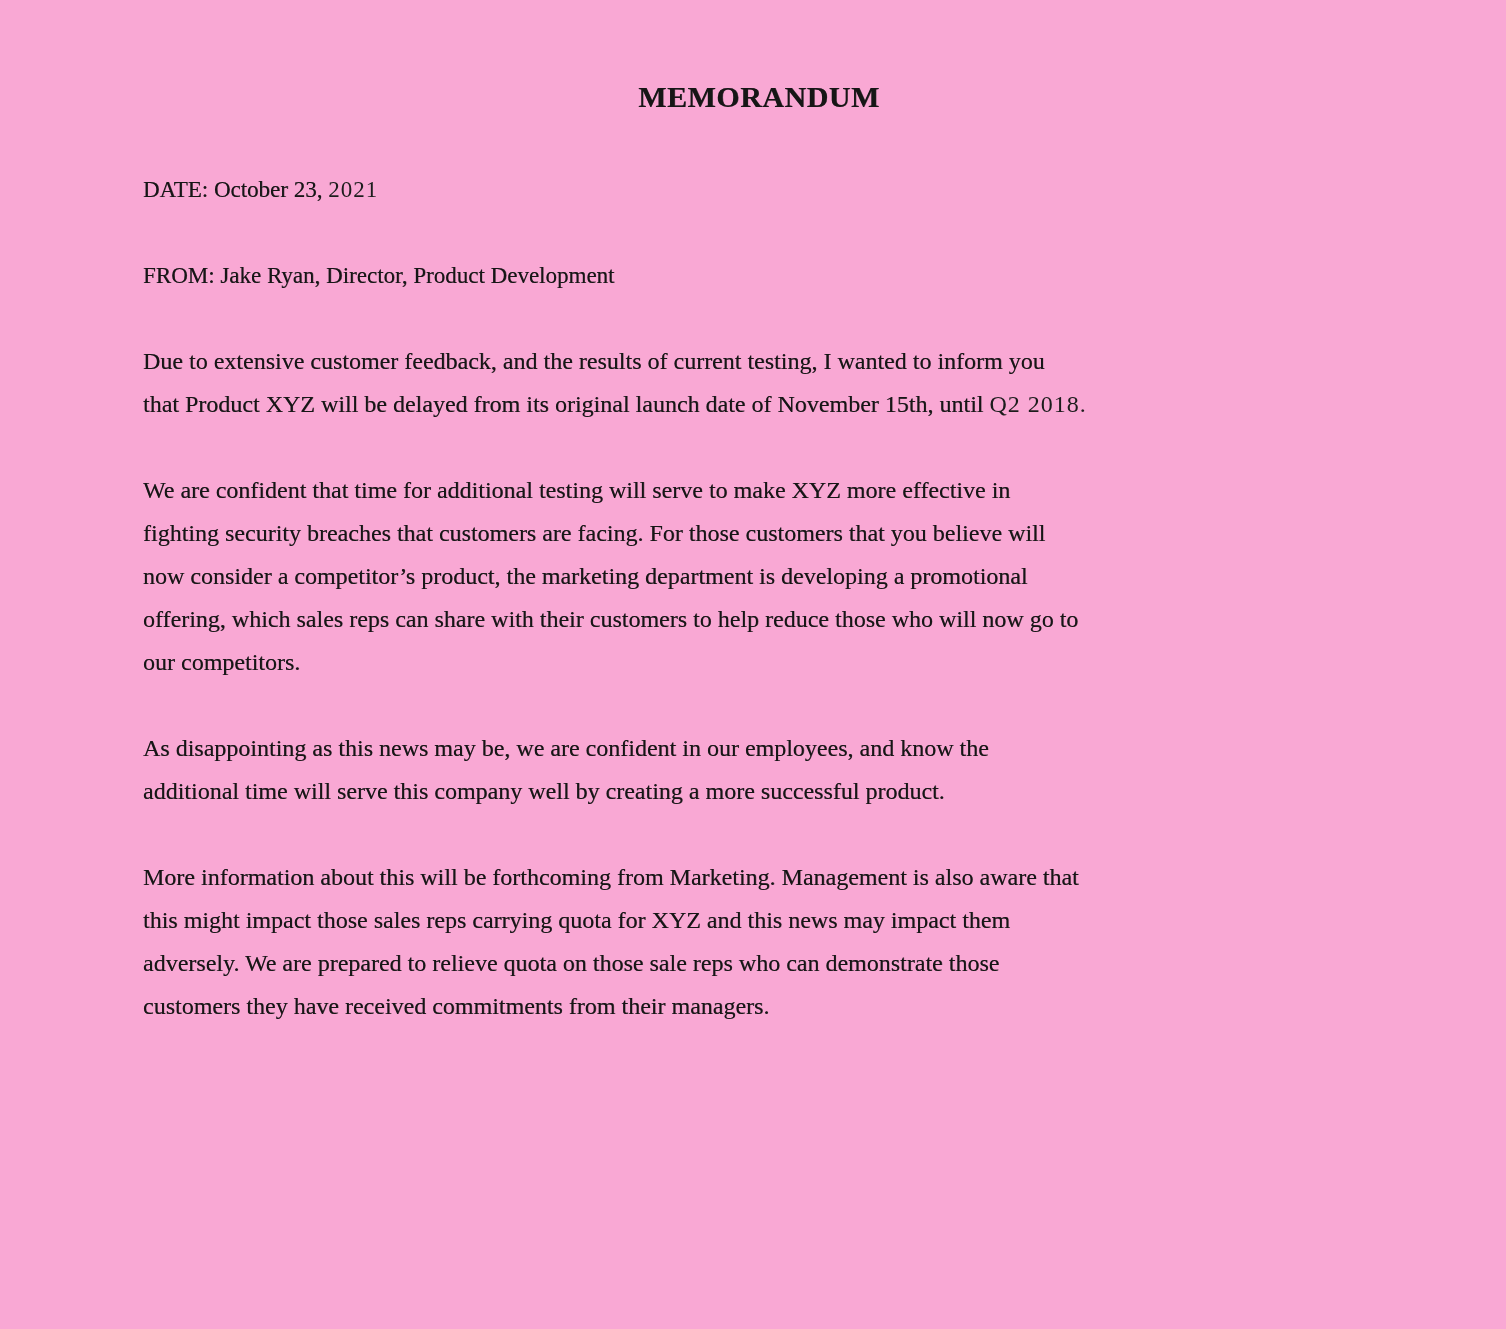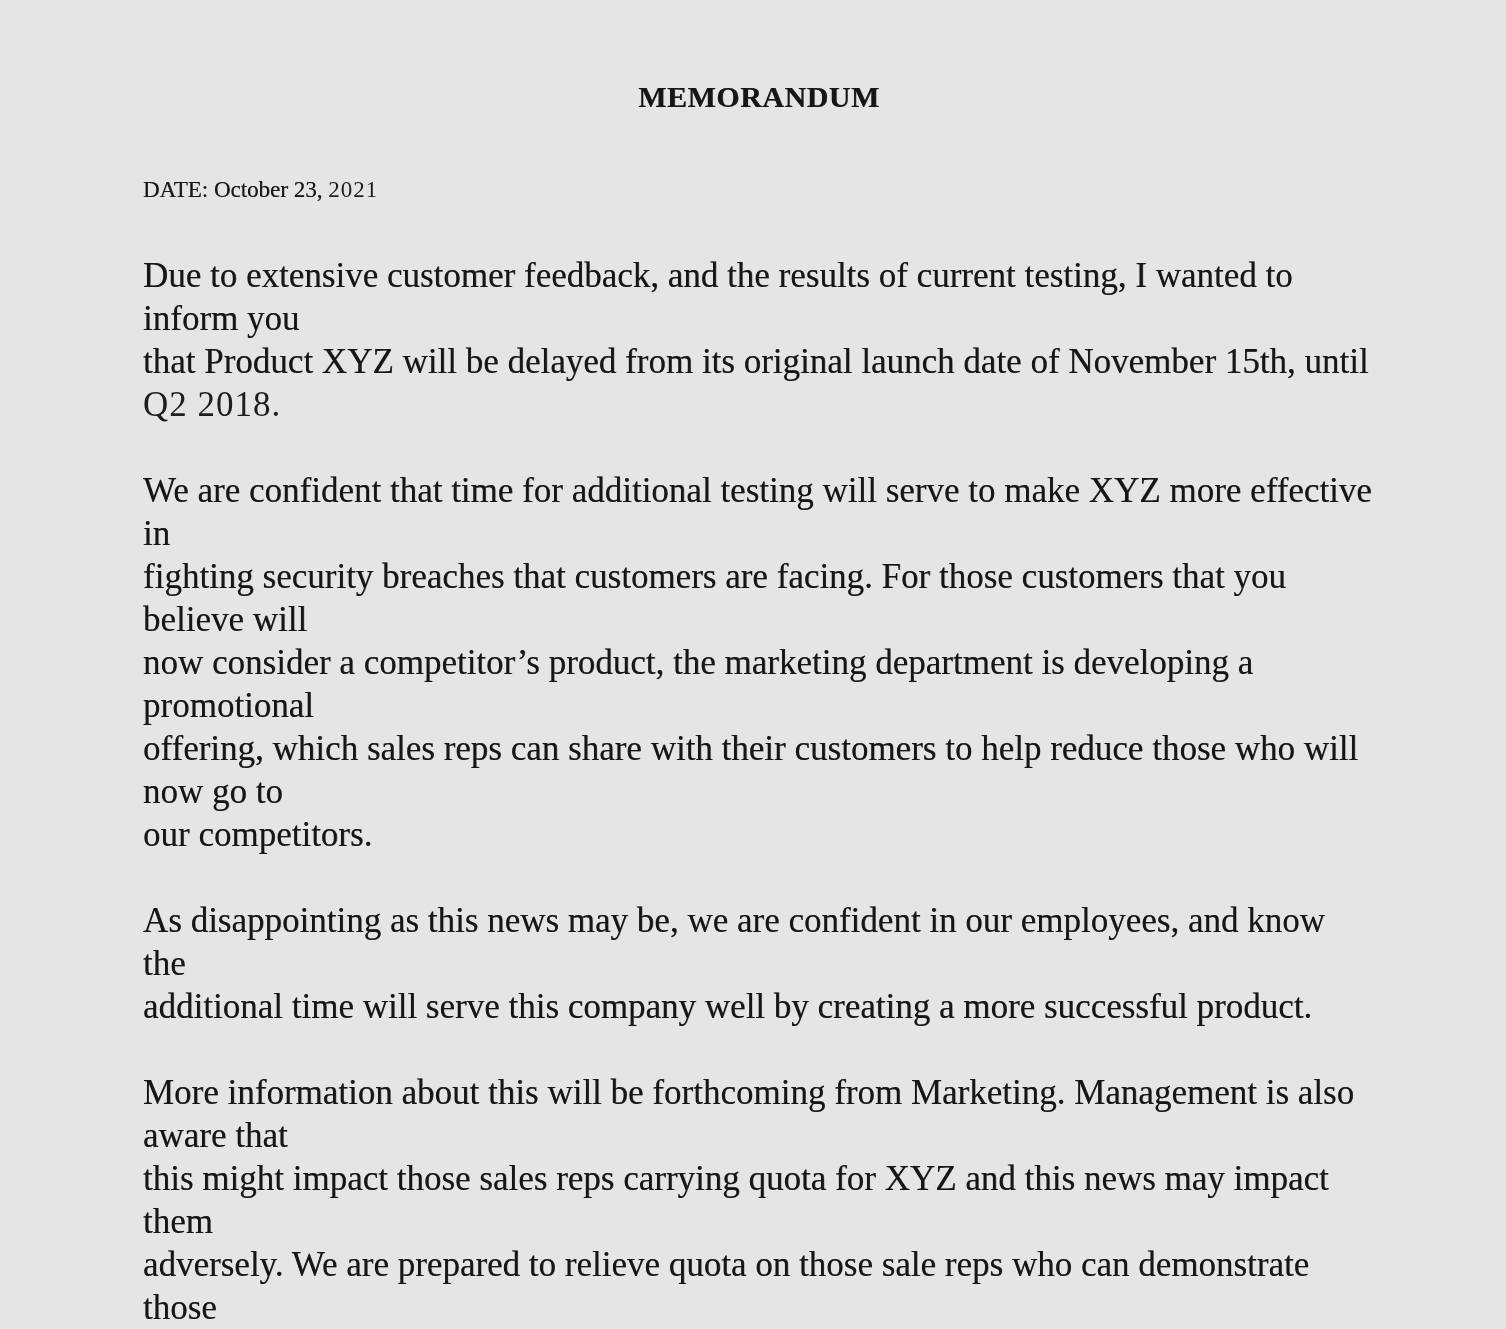--- a/index.html
+++ b/index.html
@@ -4,21 +4,21 @@
 <style>
   html, body {
     margin: 0;
     padding: 0;
     background: #ffffff;
   }
   .page {
     position: relative;
     width: 1506px;
     height: 1329px;
-    background: #e5e5e5;
+    background: #f9a8d4;
     overflow: hidden;
     font-family: "Liberation Serif", serif;
     color: #161616;
   }
   .content {
     position: absolute;
     left: 143px;
     top: 75px;
     width: 1232px;
   }
@@ -33,21 +33,21 @@
     text-shadow: 0.4px 0.2px 0 rgba(0,0,0,0.55);
   }
   .meta-line {
     margin: 0 0 43px 0;
     font-size: 23px;
     line-height: 43px;
     text-shadow: 0.35px 0.15px 0 rgba(0,0,0,0.5);
   }
   .para {
     margin: 8px 0 43px 0;
-    font-size: 35px;
+    font-size: 24px;
     line-height: 43px;
     text-shadow: 0.35px 0.15px 0 rgba(0,0,0,0.5);
   }
   .para .doc-text {
     white-space: pre-line;
   }
   
   .inserted {
     text-shadow: none;
     letter-spacing: 1px;
@@ -58,20 +58,21 @@
 <body>
 
 <div class="page">
   <div class="content">
 
     <h1 class="memo-title">MEMORANDUM</h1>
 
     <p class="meta-line"><span>DATE: October 23, </span><span class="inserted">2021</span></p>
 
 
+    <p class="meta-line">FROM: Jake Ryan, Director, Product Development</p>
 
 
     <p class="para"><span class="doc-text">Due to extensive customer feedback, and the results of current testing, I wanted to inform you
 that Product XYZ will be delayed from its original launch date of November 15th, until </span><span class="inserted">Q2 2018.</span></p>
 
     <p class="para"><span class="doc-text">We are confident that time for additional testing will serve to make XYZ more effective in
 fighting security breaches that customers are facing. For those customers that you believe will
 now consider a competitor’s product, the marketing department is developing a promotional
 offering, which sales reps can share with their customers to help reduce those who will now go to
 our competitors.</span></p>

